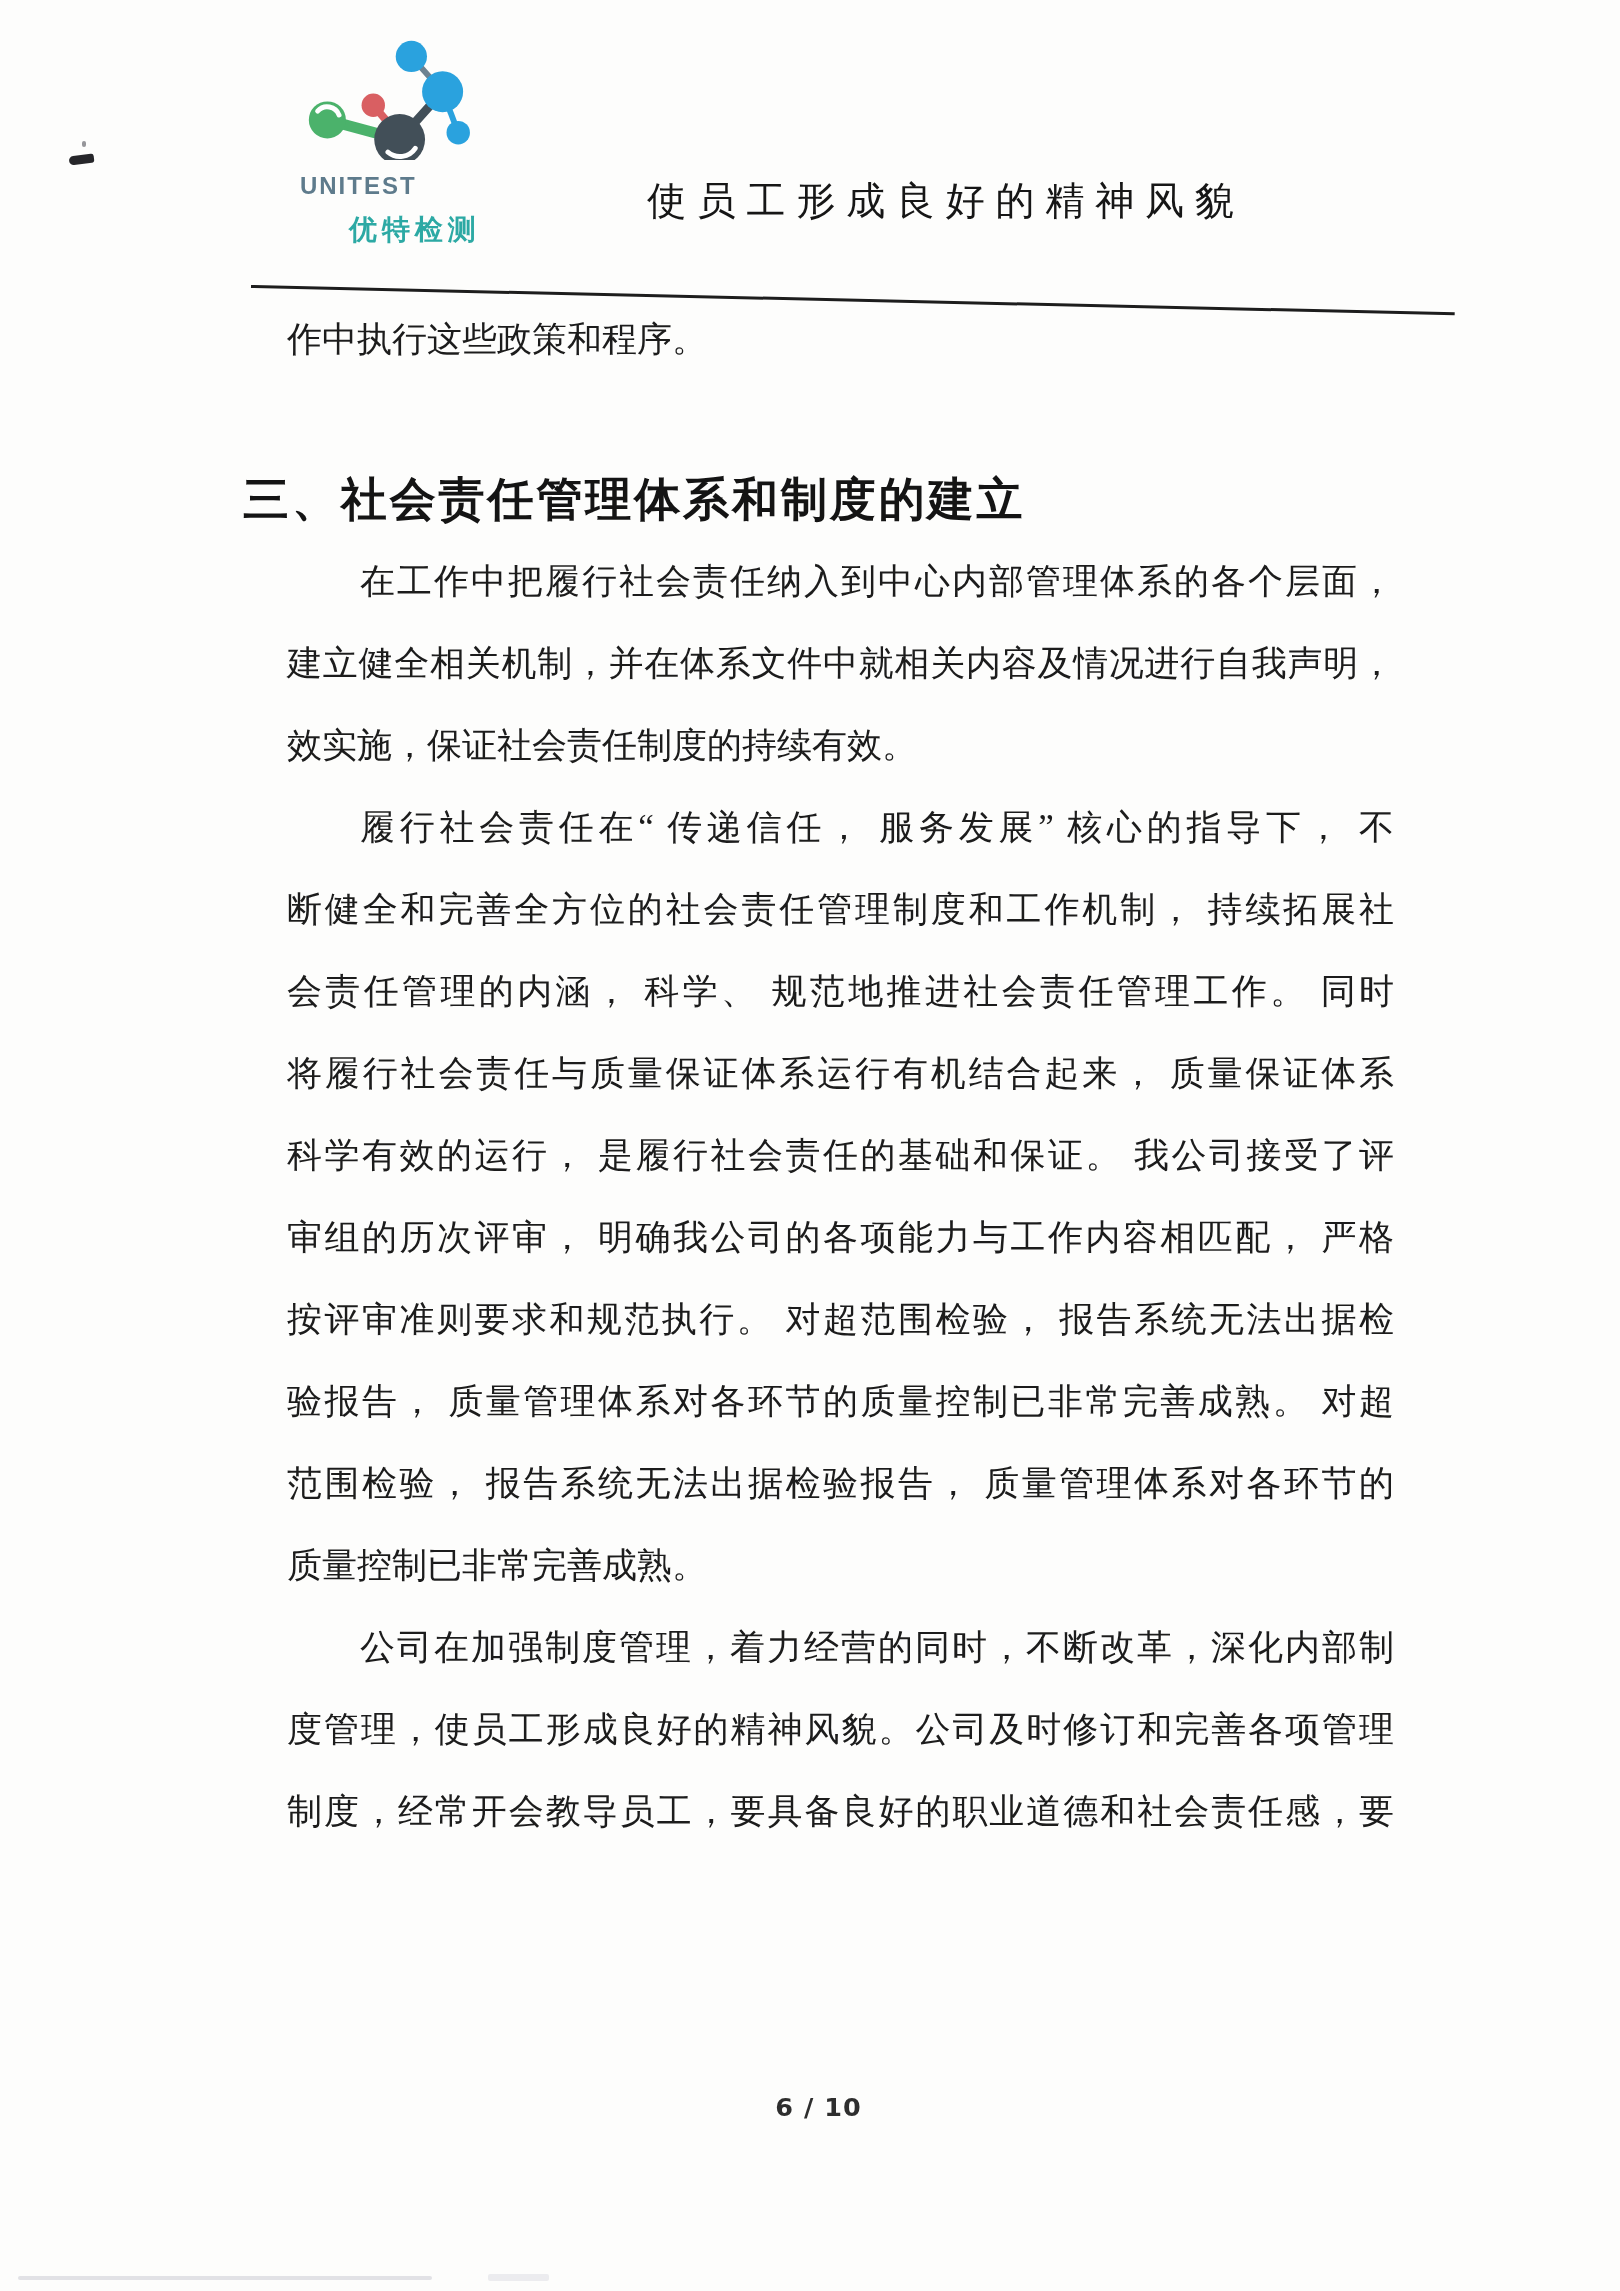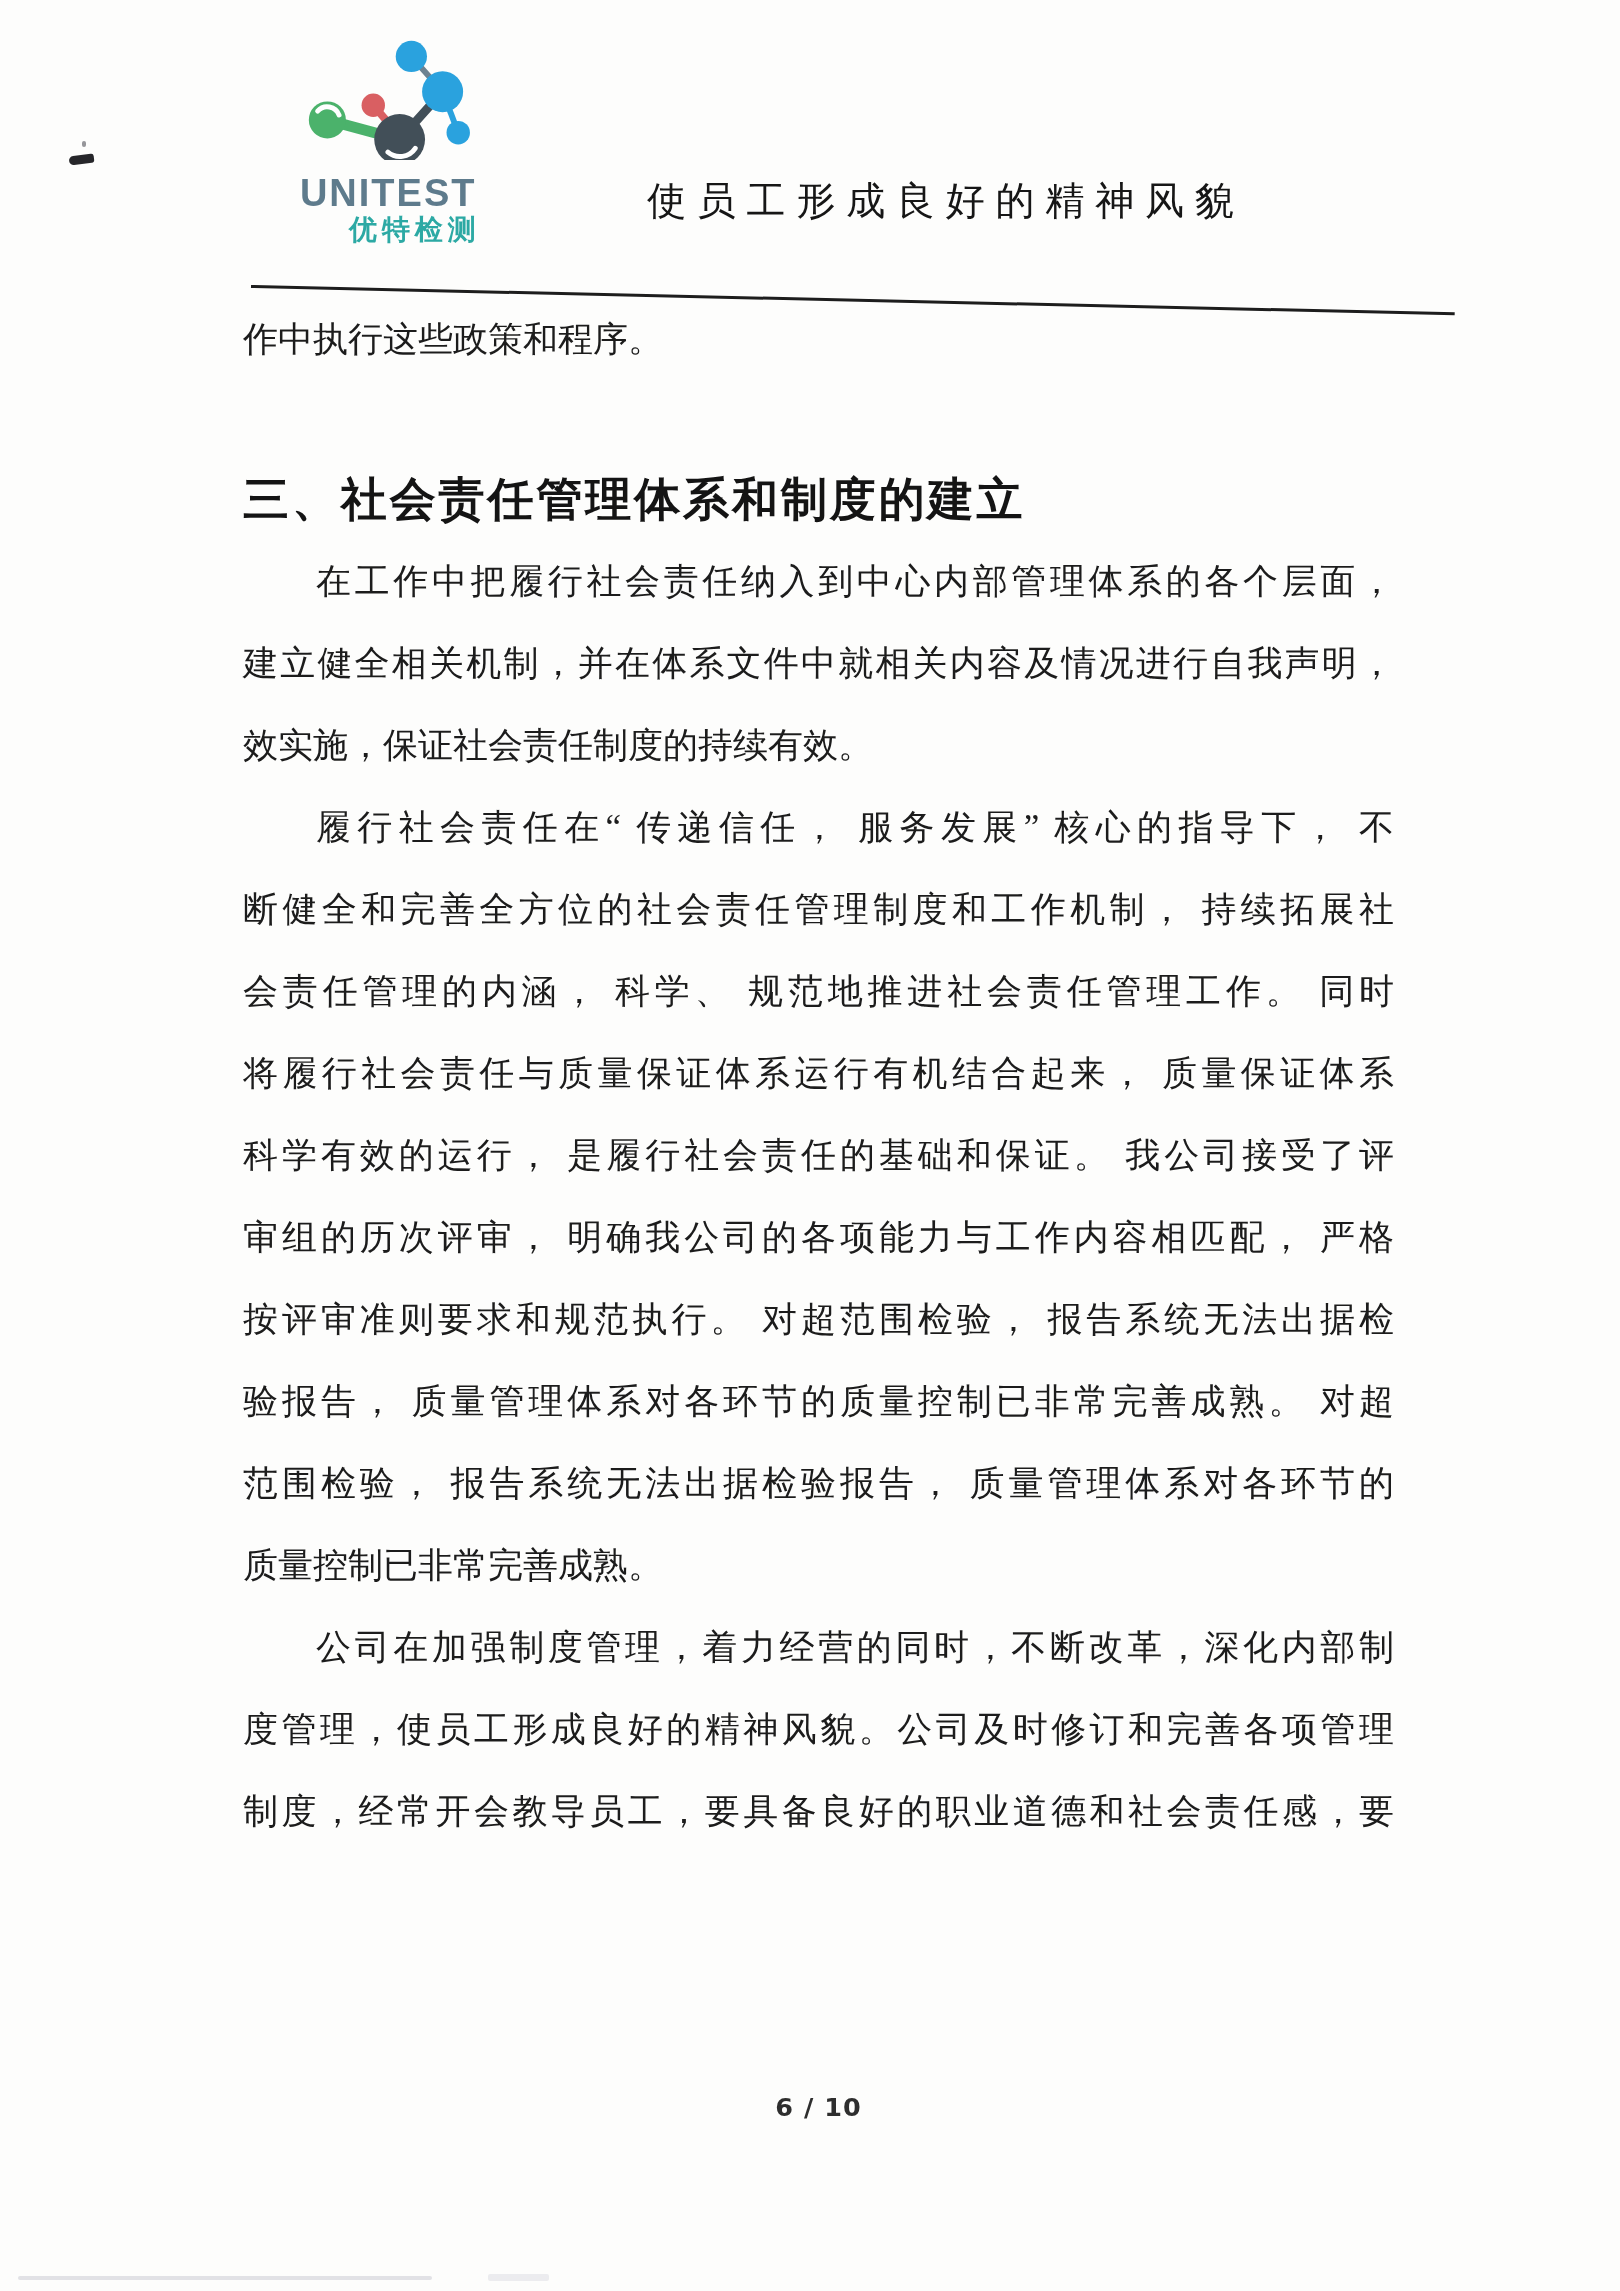--- a/index.html
+++ b/index.html
@@ -9,21 +9,21 @@
     overflow:hidden;
   }
   .page{position:absolute;inset:0;}
 
   
   .logo-block{position:absolute;left:294px;top:35px;width:186px;}
   .logo-icon{position:absolute;left:0;top:0;width:181px;height:125px;}
   .brand-en{
     position:absolute;left:5.9px;top:137px;width:176px;
     font-family:"Liberation Sans","DejaVu Sans",sans-serif;
-    font-size:38px;font-weight:700;letter-spacing:2px;color:#5e7b8c;
+    font-size:24px;font-weight:700;letter-spacing:2px;color:#5e7b8c;
   }
   .brand-cn{
     position:absolute;left:31px;top:176px;width:157px;
     font-family:"Liberation Sans","DejaVu Sans",sans-serif;
     font-size:28px;font-weight:700;letter-spacing:4.9px;color:#2ca9a4;margin-left:24px;
   }
   .company-name{
     position:absolute;left:647px;top:174px;
     font-size:39px;letter-spacing:10.8px;color:#161616;white-space:nowrap;
   }
@@ -40,21 +40,21 @@
     border-radius:2px;opacity:.7;
   }
 
   
   .body-col{
     position:absolute;left:243px;top:299px;width:1151px;
     font-size:35px;line-height:82px;color:#1c1c1c;
   }
   .bline{
     text-align:justify;text-align-last:justify;
-    height:82px;white-space:nowrap;
+    height:82px;white-space:nowrap;margin-left:44px;
   }
   .bline.pend{text-align-last:left;}
   .bline.pstart{text-indent:73px;}
   .section-heading{
     margin-top:78px;height:82px;line-height:82px;
     font-size:46px;font-weight:700;letter-spacing:2.9px;color:#141414;white-space:nowrap;
   }
   .subsection-heading{
     margin-left:73px;height:82px;line-height:82px;font-size:36px;color:#1c1c1c;white-space:nowrap;
   }

